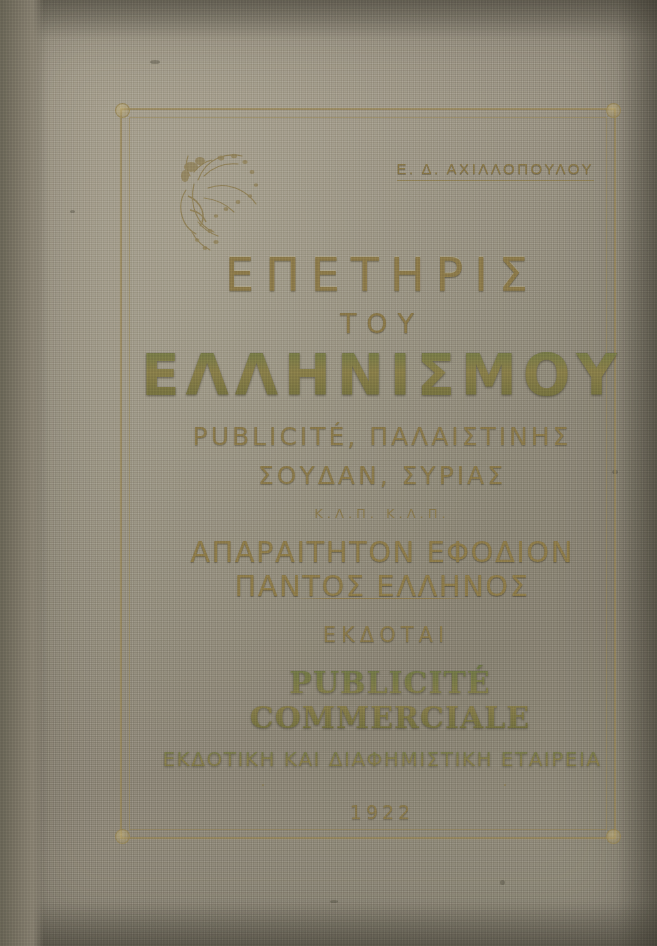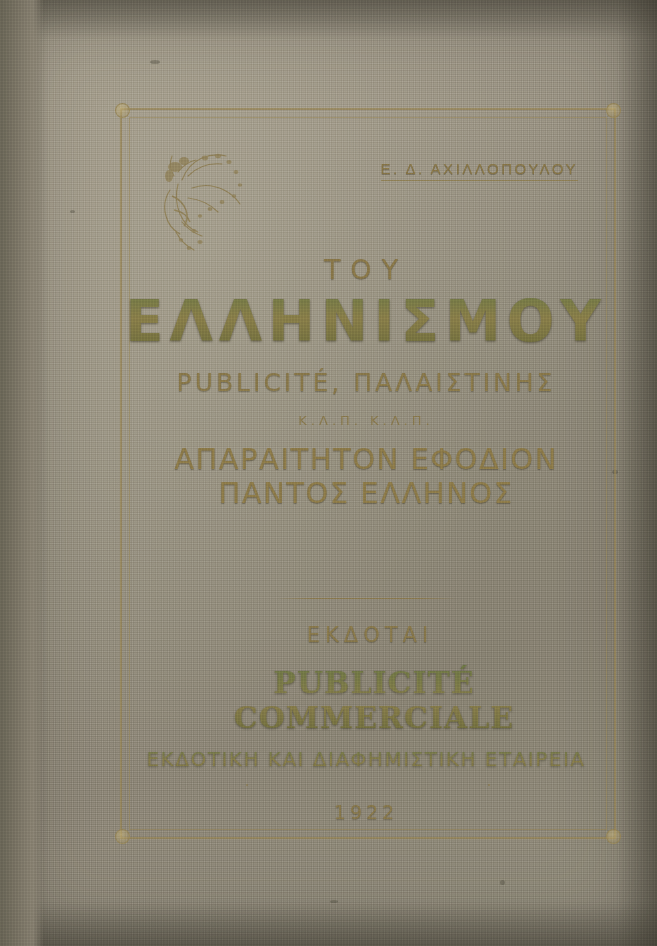--- a/index.html
+++ b/index.html
@@ -78,21 +78,21 @@
     background: radial-gradient(circle at 40% 35%, rgba(205,185,125,0.55), rgba(140,122,76,0.25));
   }
   .corner.tl { left: -7px;  top: -7px; }
   .corner.tr { right: -7px; top: -7px; }
   .corner.bl { left: -7px;  bottom: -7px; }
   .corner.br { right: -7px; bottom: -7px; }
 
   
   .content {
     position: absolute;
-    left: 120px;
+    left: 136px;
     top: 108px;
     width: 492px;
     height: 727px;
     color: #8c7a4c;
     text-align: center;
   }
 
   .author {
     position: absolute;
     right: 34px;
@@ -321,23 +321,25 @@
         <ellipse cx="41" cy="112" rx="2.4" ry="1.9"></ellipse>
         <ellipse cx="33" cy="104" rx="2.2" ry="1.8"></ellipse>
       </g>
       <g fill="none" stroke="#8a7848" stroke-width="1.4">
         <path d="M24 60 q10 4 14 14 q3 9 -2 16"></path>
         <path d="M26 74 q12 2 16 12"></path>
       </g>
     </svg>
 
     <div class="title-main">
+      <div class="t-epetiris">ΕΠΕΤΗΡΙΣ</div>
       <div class="t-tou">ΤΟΥ</div>
       <div class="t-ellinismou">ΕΛΛΗΝΙΣΜΟΥ</div>
       <div class="t-sub1">PUBLICITÉ, ΠΑΛΑΙΣΤΙΝΗΣ</div>
+      <div class="t-sub2">ΣΟΥΔΑΝ, ΣΥΡΙΑΣ</div>
       <div class="t-ktl">Κ.Λ.Π.   Κ.Λ.Π.</div>
       <div class="t-motto">ΑΠΑΡΑΙΤΗΤΟΝ ΕΦΟΔΙΟΝ ΠΑΝΤΟΣ ΕΛΛΗΝΟΣ</div>
     </div>
 
     <div class="divider"></div>
 
     <div class="publisher-block">
       <div class="p-ekdotai">ΕΚΔΟΤΑΙ</div>
       <div class="p-name">PUBLICITÉ COMMERCIALE</div>
       <div class="p-tagline">ΕΚΔΟΤΙΚΗ ΚΑΙ ΔΙΑΦΗΜΙΣΤΙΚΗ ΕΤΑΙΡΕΙΑ</div>

